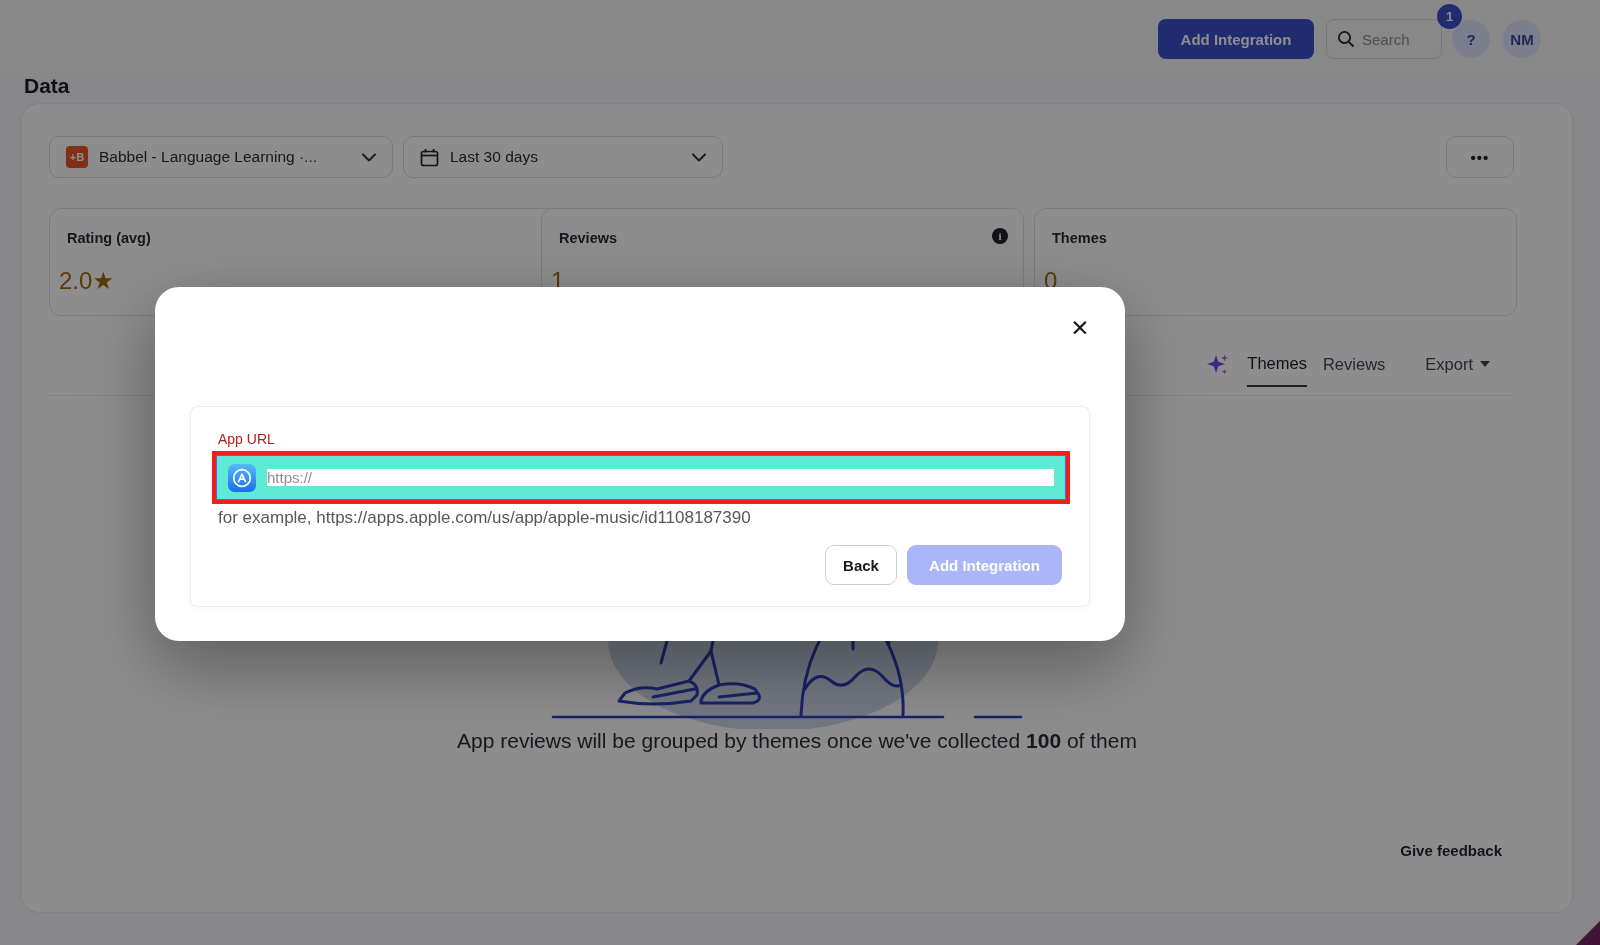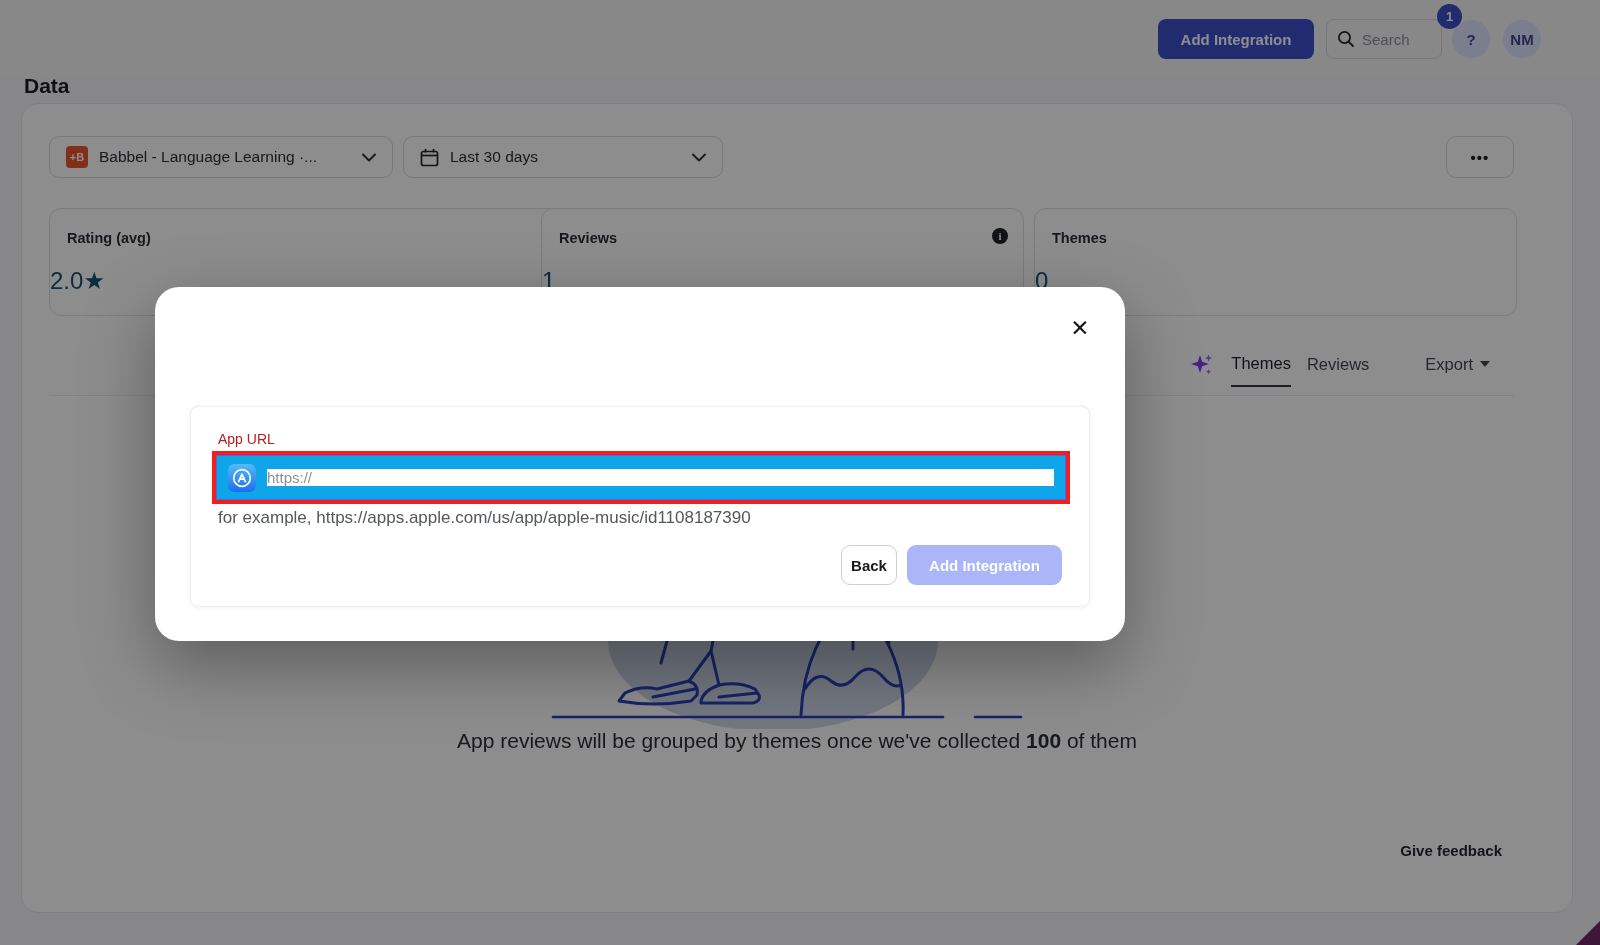--- a/index.html
+++ b/index.html
@@ -41,29 +41,29 @@
   .more-btn { position:absolute; right:58px; top:32px; width:68px; height:42px;
     border:1px solid #d7d7d9; border-radius:10px; background:#fff; cursor:pointer;
     font-size:15px; font-weight:700; letter-spacing:1px; color:#17191d; font-family:inherit; }
 
   .stat-card { position:absolute; top:104px; height:108px; background:#fff;
     border:1px solid #dedee0; border-radius:12px; }
   .stat-0 { left:27px;   width:580px; }
   .stat-1 { left:519px;  width:483px; }
   .stat-2 { left:1012px; width:483px; }
   .stat-label { position:absolute; left:17px; top:21px; font-size:14.5px; font-weight:700; color:#20242a; }
-  .stat-value { position:absolute; left:0; top:58px; font-size:24px; color:#0c4a6e; }
+  .stat-value { position:absolute; left:9px; top:58px; font-size:24px; color:#a16207; }
   .info-icon { position:absolute; right:15px; top:19px; width:16px; height:16px; border-radius:50%;
     background:#17191d; color:#fff; font-size:11px; font-weight:700; font-family:"Liberation Serif",serif;
     display:flex; align-items:center; justify-content:center; }
 
   .tabs-row { position:absolute; right:82px; top:248px; display:flex; align-items:center; gap:16px; }
   .tab { font-size:16.5px; color:#3a3f47; cursor:pointer; padding-bottom:12px; }
   .tab.active { color:#14171c; border-bottom:2px solid #2b2f36; }
-  .tab-export { margin-left:40px; display:flex; align-items:center; gap:7px; }
+  .tab-export { margin-left:24px; display:flex; align-items:center; gap:7px; }
   .caret-down { width:0; height:0; border-left:5px solid transparent; border-right:5px solid transparent;
     border-top:6px solid #3a3f47; display:inline-block; }
   .tabs-divider { position:absolute; left:27px; right:58px; top:291px; height:1px; background:#eaeaec; }
 
   .empty-illustration { position:absolute; left:501px; top:485px; width:520px; height:140px; }
   .empty-caption { position:absolute; left:0; right:0; top:625px; text-align:center;
     font-size:21px; color:#22262c; }
   .empty-caption b { font-weight:700; }
   .give-feedback { position:absolute; right:70px; top:738px; font-size:15px; font-weight:700;
     color:#191c21; cursor:pointer; }
@@ -74,26 +74,26 @@
     border-radius:24px; box-shadow:0 24px 70px rgba(0,0,0,0.35); z-index:60; }
   .modal-title { position:absolute; left:35px; top:40px; font-size:29px; font-weight:700; color:#0e1014; }
   .modal-close { position:absolute; right:30px; top:26px; width:30px; height:30px; background:none; border:none;
     font-size:23px; color:#17191d; cursor:pointer; line-height:30px; text-align:center; font-family:inherit; }
   .modal-panel { position:absolute; left:35px; top:119px; width:900px; height:201px;
     border:1px solid #ececee; border-radius:8px; background:#fff; box-shadow:0 1px 5px rgba(0,0,0,0.05); }
   .field-label { position:absolute; left:27px; top:24px; font-size:14px; color:#b91c1c; }
   .annotation-red { position:absolute; left:21px; top:44px; width:858px; height:53px;
     border:4px solid #f21d1d; background:#fff; }
   .url-input-wrap { position:absolute; inset:0; border:1.5px solid #5066e8; display:flex;
-    align-items:center; padding:0 11px; gap:11px; background:#0ea5e9; }
+    align-items:center; padding:0 11px; gap:11px; background:#5eead4; }
   .url-input-wrap input { flex:1; border:none; outline:none; font-size:15px; color:#2a2d33; font-family:inherit; }
   .url-input-wrap input::placeholder { color:#8d9096; }
   .helper-text { position:absolute; left:27px; top:101px; font-size:17px; color:#54575d; }
   .modal-actions { position:absolute; right:27px; bottom:21px; display:flex; gap:10px; }
-  .btn-back { width:56px; height:40px; background:#fff; border:1px solid #cfcfd2; border-radius:9px;
+  .btn-back { width:72px; height:40px; background:#fff; border:1px solid #cfcfd2; border-radius:9px;
     font-size:15px; font-weight:700; color:#17191d; cursor:pointer; font-family:inherit; }
   .btn-add-disabled { width:155px; height:40px; background:#aab6f8; border:none; border-radius:9px;
     font-size:15px; font-weight:700; color:#fff; cursor:default; font-family:inherit; }
 
   .corner-decor { position:absolute; right:0; bottom:0; width:0; height:0; z-index:40;
     border-left:24px solid transparent; border-bottom:24px solid #6d1d5e; }
 
   svg { display:block; }
 </style>
 </head>

